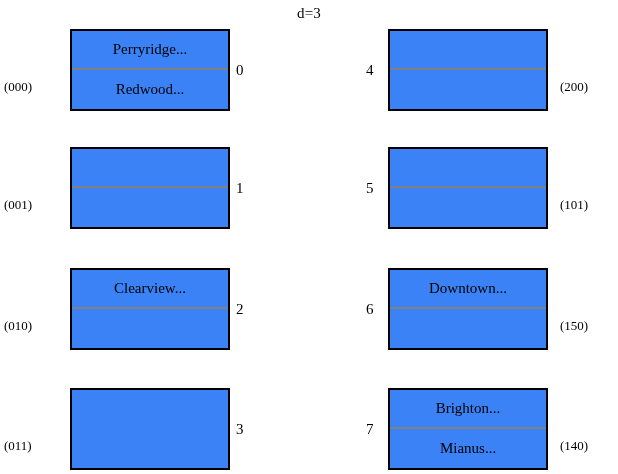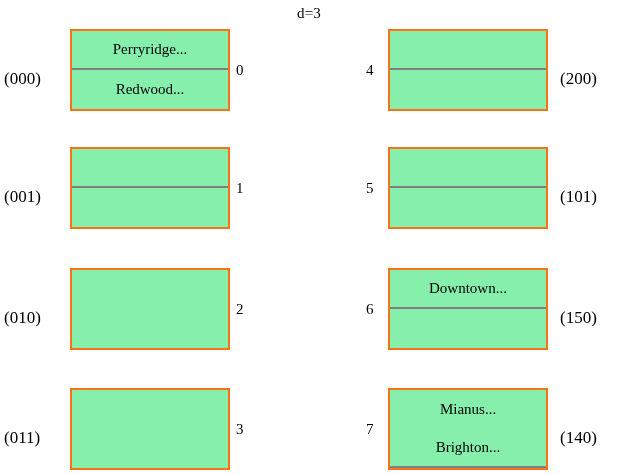--- a/index.html
+++ b/index.html
@@ -43,22 +43,22 @@
     position: absolute;
     height: 82px;
   }
 
   .bucket-box {
     position: absolute;
     top: 0;
     box-sizing: border-box;
     width: 160px;
     height: 82px;
-    border: 2px solid #f97316;
-    background: #86efac;
+    border: 2px solid #000000;
+    background: #3b82f6;
     display: flex;
     flex-direction: column;
   }
 
   .bucket-slot {
     flex: 1 1 50%;
     box-sizing: border-box;
     display: flex;
     align-items: center;
     justify-content: center;
@@ -67,25 +67,25 @@
     white-space: nowrap;
     overflow: hidden;
   }
   .bucket-slot.divider {
     border-bottom: 2px solid #808080;
   }
 
   
   .binary-label {
     position: absolute;
-    top: 8px;
+    top: 16px;
     height: 82px;
     display: flex;
     align-items: center;
-    font-size: 17px;
+    font-size: 13px;
     line-height: 17px;
     white-space: nowrap;
   }
   
   .index-label {
     position: absolute;
     top: 0;
     height: 82px;
     display: flex;
     align-items: center;
@@ -141,20 +141,21 @@
       <div class="bucket-box">
         <div class="bucket-slot divider"></div>
         <div class="bucket-slot"></div>
       </div>
       <div class="index-label">1</div>
     </div>
 
     <div class="bucket-row row-2">
       <div class="binary-label">(010)</div>
       <div class="bucket-box">
+        <div class="bucket-slot divider">Clearview...</div>
         <div class="bucket-slot"></div>
       </div>
       <div class="index-label">2</div>
     </div>
 
     <div class="bucket-row row-3">
       <div class="binary-label">(011)</div>
       <div class="bucket-box">
         <div class="bucket-slot"></div>
       </div>
@@ -188,21 +189,21 @@
       <div class="bucket-box">
         <div class="bucket-slot divider">Downtown...</div>
         <div class="bucket-slot"></div>
       </div>
       <div class="binary-label">(150)</div>
     </div>
 
     <div class="bucket-row row-3">
       <div class="index-label">7</div>
       <div class="bucket-box">
+        <div class="bucket-slot divider">Brighton...</div>
         <div class="bucket-slot">Mianus...</div>
-        <div class="bucket-slot divider">Brighton...</div>
       </div>
       <div class="binary-label">(140)</div>
     </div>
 
   </div>
 
 </div>
 
 </body></html>

